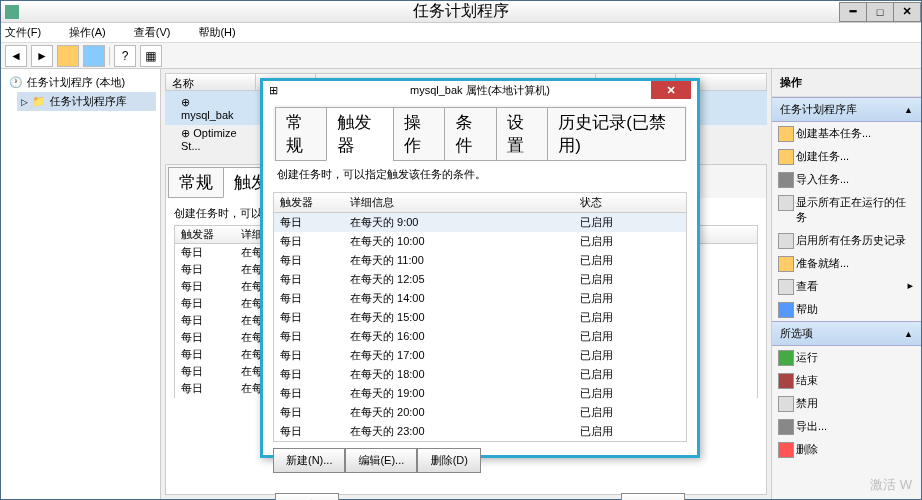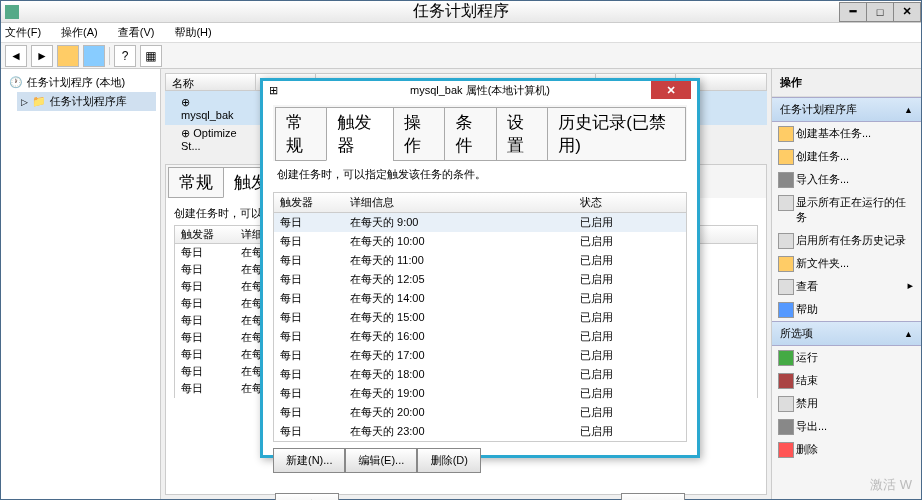--- a/index.html
+++ b/index.html
@@ -2,21 +2,21 @@
 <html><head>
 <meta charset="utf-8">
 <style>
 *{box-sizing:border-box;font-family:"Microsoft YaHei","Segoe UI",Tahoma,sans-serif;font-size:11px}
 body{margin:0;background:#a8c8d8;width:922px;height:500px;overflow:hidden;position:relative}
 .window{position:absolute;inset:0;background:#fff;display:flex;flex-direction:column;border:1px solid #4a6a8a}
 .titlebar{height:22px;background:linear-gradient(#fff,#e8e8e8);display:flex;align-items:center;border-bottom:1px solid #ccc;position:relative}
 .titlebar .title{position:absolute;left:50%;transform:translateX(-50%);font-size:16px}
 .winbtns{margin-left:auto;display:flex}
 .winbtn{width:28px;height:20px;border:1px solid #888;background:#d8d8d8;display:flex;align-items:center;justify-content:center;margin-left:-1px;font-family:Arial;font-size:11px;font-weight:bold}
-.menubar{height:20px;background:#fff;display:flex;align-items:center;padding:0 4px;gap:20px;border-bottom:1px solid #ddd}
+.menubar{height:20px;background:#fff;display:flex;align-items:center;padding:0 4px;gap:28px;border-bottom:1px solid #ddd}
 .toolbar{height:26px;background:#f5f5f5;display:flex;align-items:center;padding:0 4px;gap:4px;border-bottom:1px solid #ccc}
 .tbtn{width:22px;height:22px;border:1px solid #bbb;background:#fff;display:flex;align-items:center;justify-content:center;font-size:12px}
 .body{flex:1;display:flex;min-height:0}
 .tree{width:160px;border-right:1px solid #ccc;background:#fff;padding:4px}
 .tree-item{padding:2px 4px;display:flex;align-items:center;gap:4px}
 .tree-item.sel{background:#d0e0f0}
 .main{flex:1;background:#f0f0f0;display:flex;flex-direction:column;padding:4px;min-width:0;overflow:hidden}
 .listhead{height:18px;background:linear-gradient(#fff,#e8e8e8);display:flex;border:1px solid #ccc}
 .listhead>div{padding:2px 6px;border-right:1px solid #ccc}
 .listrow{display:flex;padding:2px 0;align-items:center}
@@ -198,21 +198,21 @@
       <div class="act-section">
         <span>任务计划程序库</span>
         <span class="arrow">▲</span>
       </div>
       <div id="acts1">
           <div class="act-item folder">创建基本任务...</div>
           <div class="act-item folder">创建任务...</div>
           <div class="act-item export">导入任务...</div>
           <div class="act-item ">显示所有正在运行的任务</div>
           <div class="act-item ">启用所有任务历史记录</div>
-          <div class="act-item folder">新文件夹...</div>
+          <div class="act-item folder">准备就绪...</div>
           <div class="act-item ">查看 <span style="float:right">▸</span></div>
           <div class="act-item help">帮助</div>
         </div>
       <div class="act-section">
         <span>所选项</span>
         <span class="arrow">▲</span>
       </div>
       <div id="acts2">
           <div class="act-item run">运行</div>
           <div class="act-item stop">结束</div>

